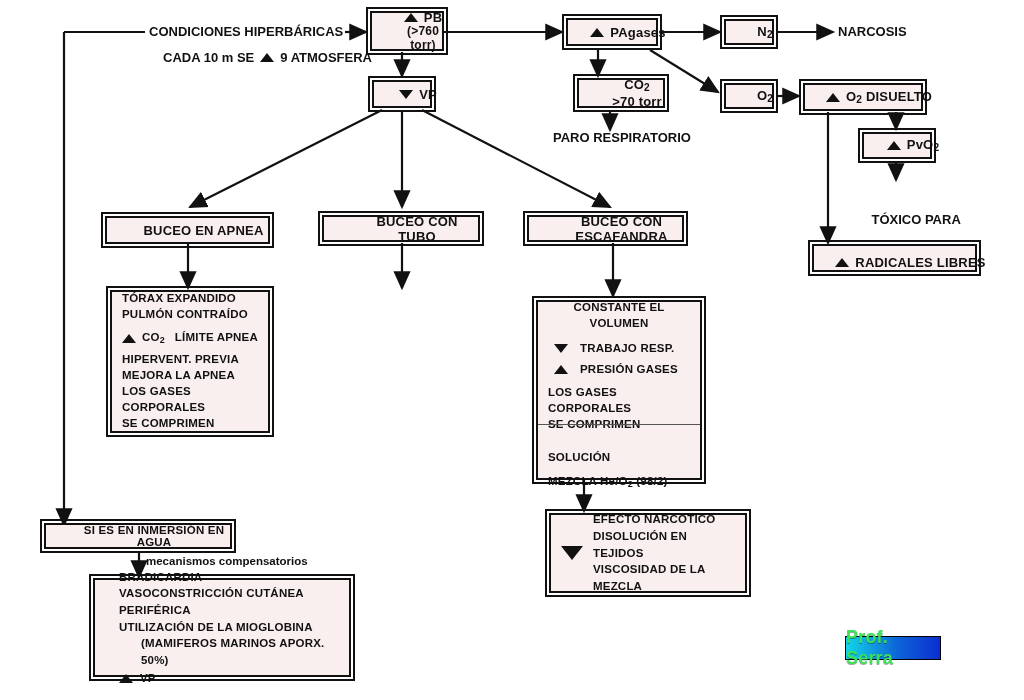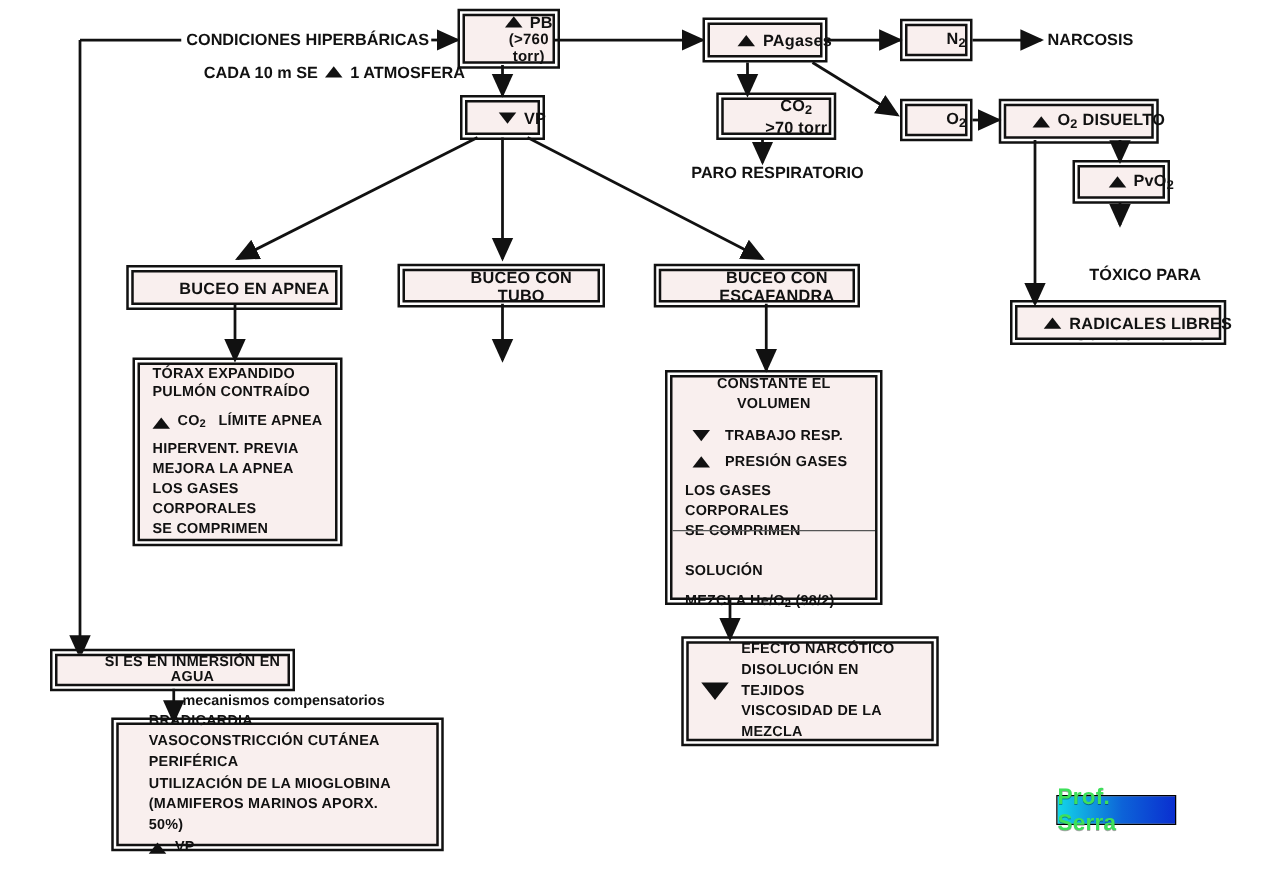--- a/index.html
+++ b/index.html
@@ -114,21 +114,21 @@
 
       <path d="M139,551 L139,577" marker-end="url(#ah)"></path>
     </g>
   </svg>
 
   <div class="plain s13" style="left:149px;top:24px;">CONDICIONES HIPERBÁRICAS</div>
 
   <div class="plain s13 line-row" style="left:163px;top:50px;">
     <span>CADA 10 m SE</span>
     <span class="tri-up sm"></span>
-    <span>1 ATMOSFERA</span>
+    <span>9 ATMOSFERA</span>
   </div>
 
   <div class="plain s13" style="left:838px;top:24px;">NARCOSIS</div>
 
   <div class="plain s13" style="left:553px;top:130px;">PARO RESPIRATORIO</div>
 
   <div class="plain s13 center" style="left:866px;top:182px;text-align:center;">
     <div>TÓXICO PARA</div>
     <div style="margin-top:3px;margin-left:-24px;">ALGUNOS TEJIDOS</div>
   </div>
@@ -176,21 +176,21 @@
     </span>
   </div>
 
   <div class="node center s13" style="left:862px;top:132px;width:70px;height:27px;">
     <span class="line-row">
       <span class="tri-up sm"></span>
       <span><span>PvO</span><span class="sub">2</span></span>
     </span>
   </div>
 
-  <div class="node center s13" style="left:812px;top:244px;width:165px;height:28px;">
+  <div class="node center s13" style="left:812px;top:244px;width:165px;height:28px;align-items:flex-end;">
     <span class="line-row">
       <span class="tri-up sm"></span>
       <span>RADICALES LIBRES</span>
     </span>
   </div>
 
   <div class="node center s13" style="left:105px;top:216px;width:165px;height:28px;">
     <span>BUCEO EN APNEA</span>
   </div>
 
@@ -250,21 +250,21 @@
   </div>
 
   <div class="node center s11" style="left:44px;top:523px;width:188px;height:26px;">
     <span>SI ES EN INMERSIÓN EN AGUA</span>
   </div>
 
   <div class="node stack s11" style="left:93px;top:578px;width:258px;height:99px;padding:8px 24px;line-height:1.45;">
     <div>BRADICARDIA</div>
     <div>VASOCONSTRICCIÓN CUTÁNEA PERIFÉRICA</div>
     <div>UTILIZACIÓN DE LA MIOGLOBINA</div>
-    <div style="">(MAMIFEROS MARINOS APORX. 50%)</div>
+    <div style="margin-left:22px;">(MAMIFEROS MARINOS APORX. 50%)</div>
     <div class="line-row" style="margin-top:1px;">
       <span class="tri-up sm"></span>
       <span style="margin-left:1px;">VP</span>
     </div>
   </div>
 
   <div class="badge" style="left:845px;top:636px;width:94px;height:22px;">
     <span>Prof. Serra</span>
   </div>
 

